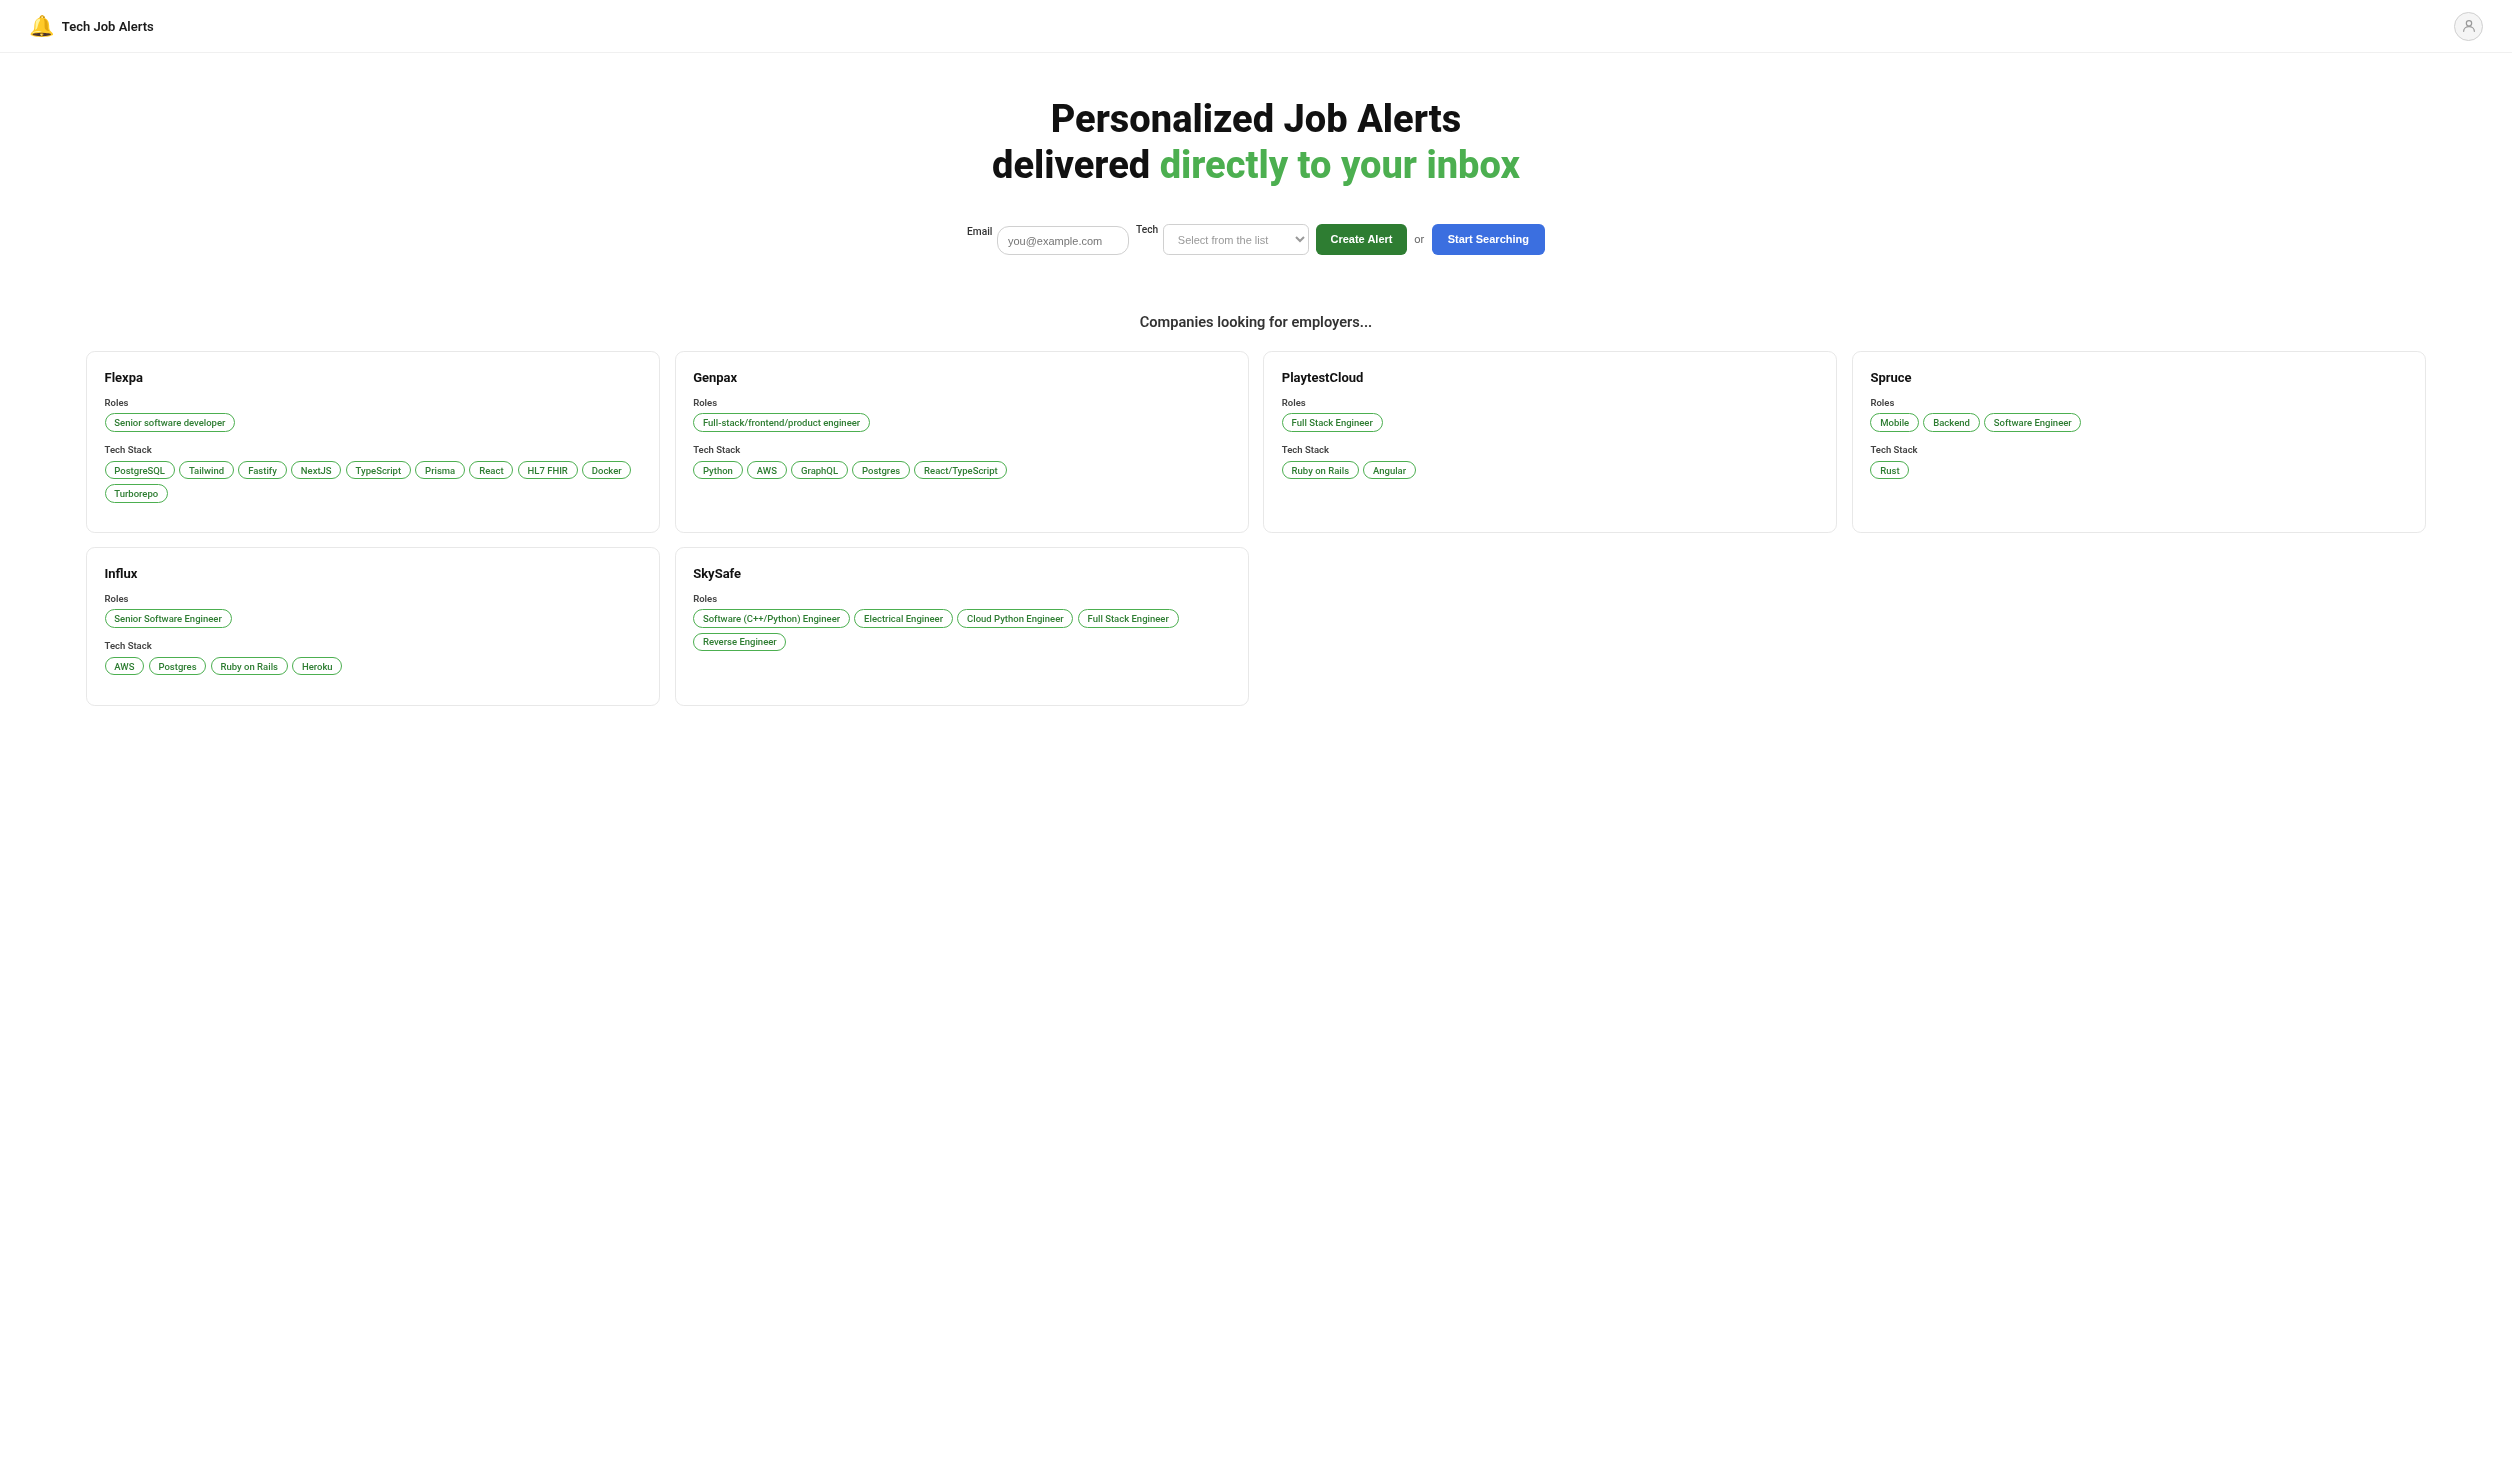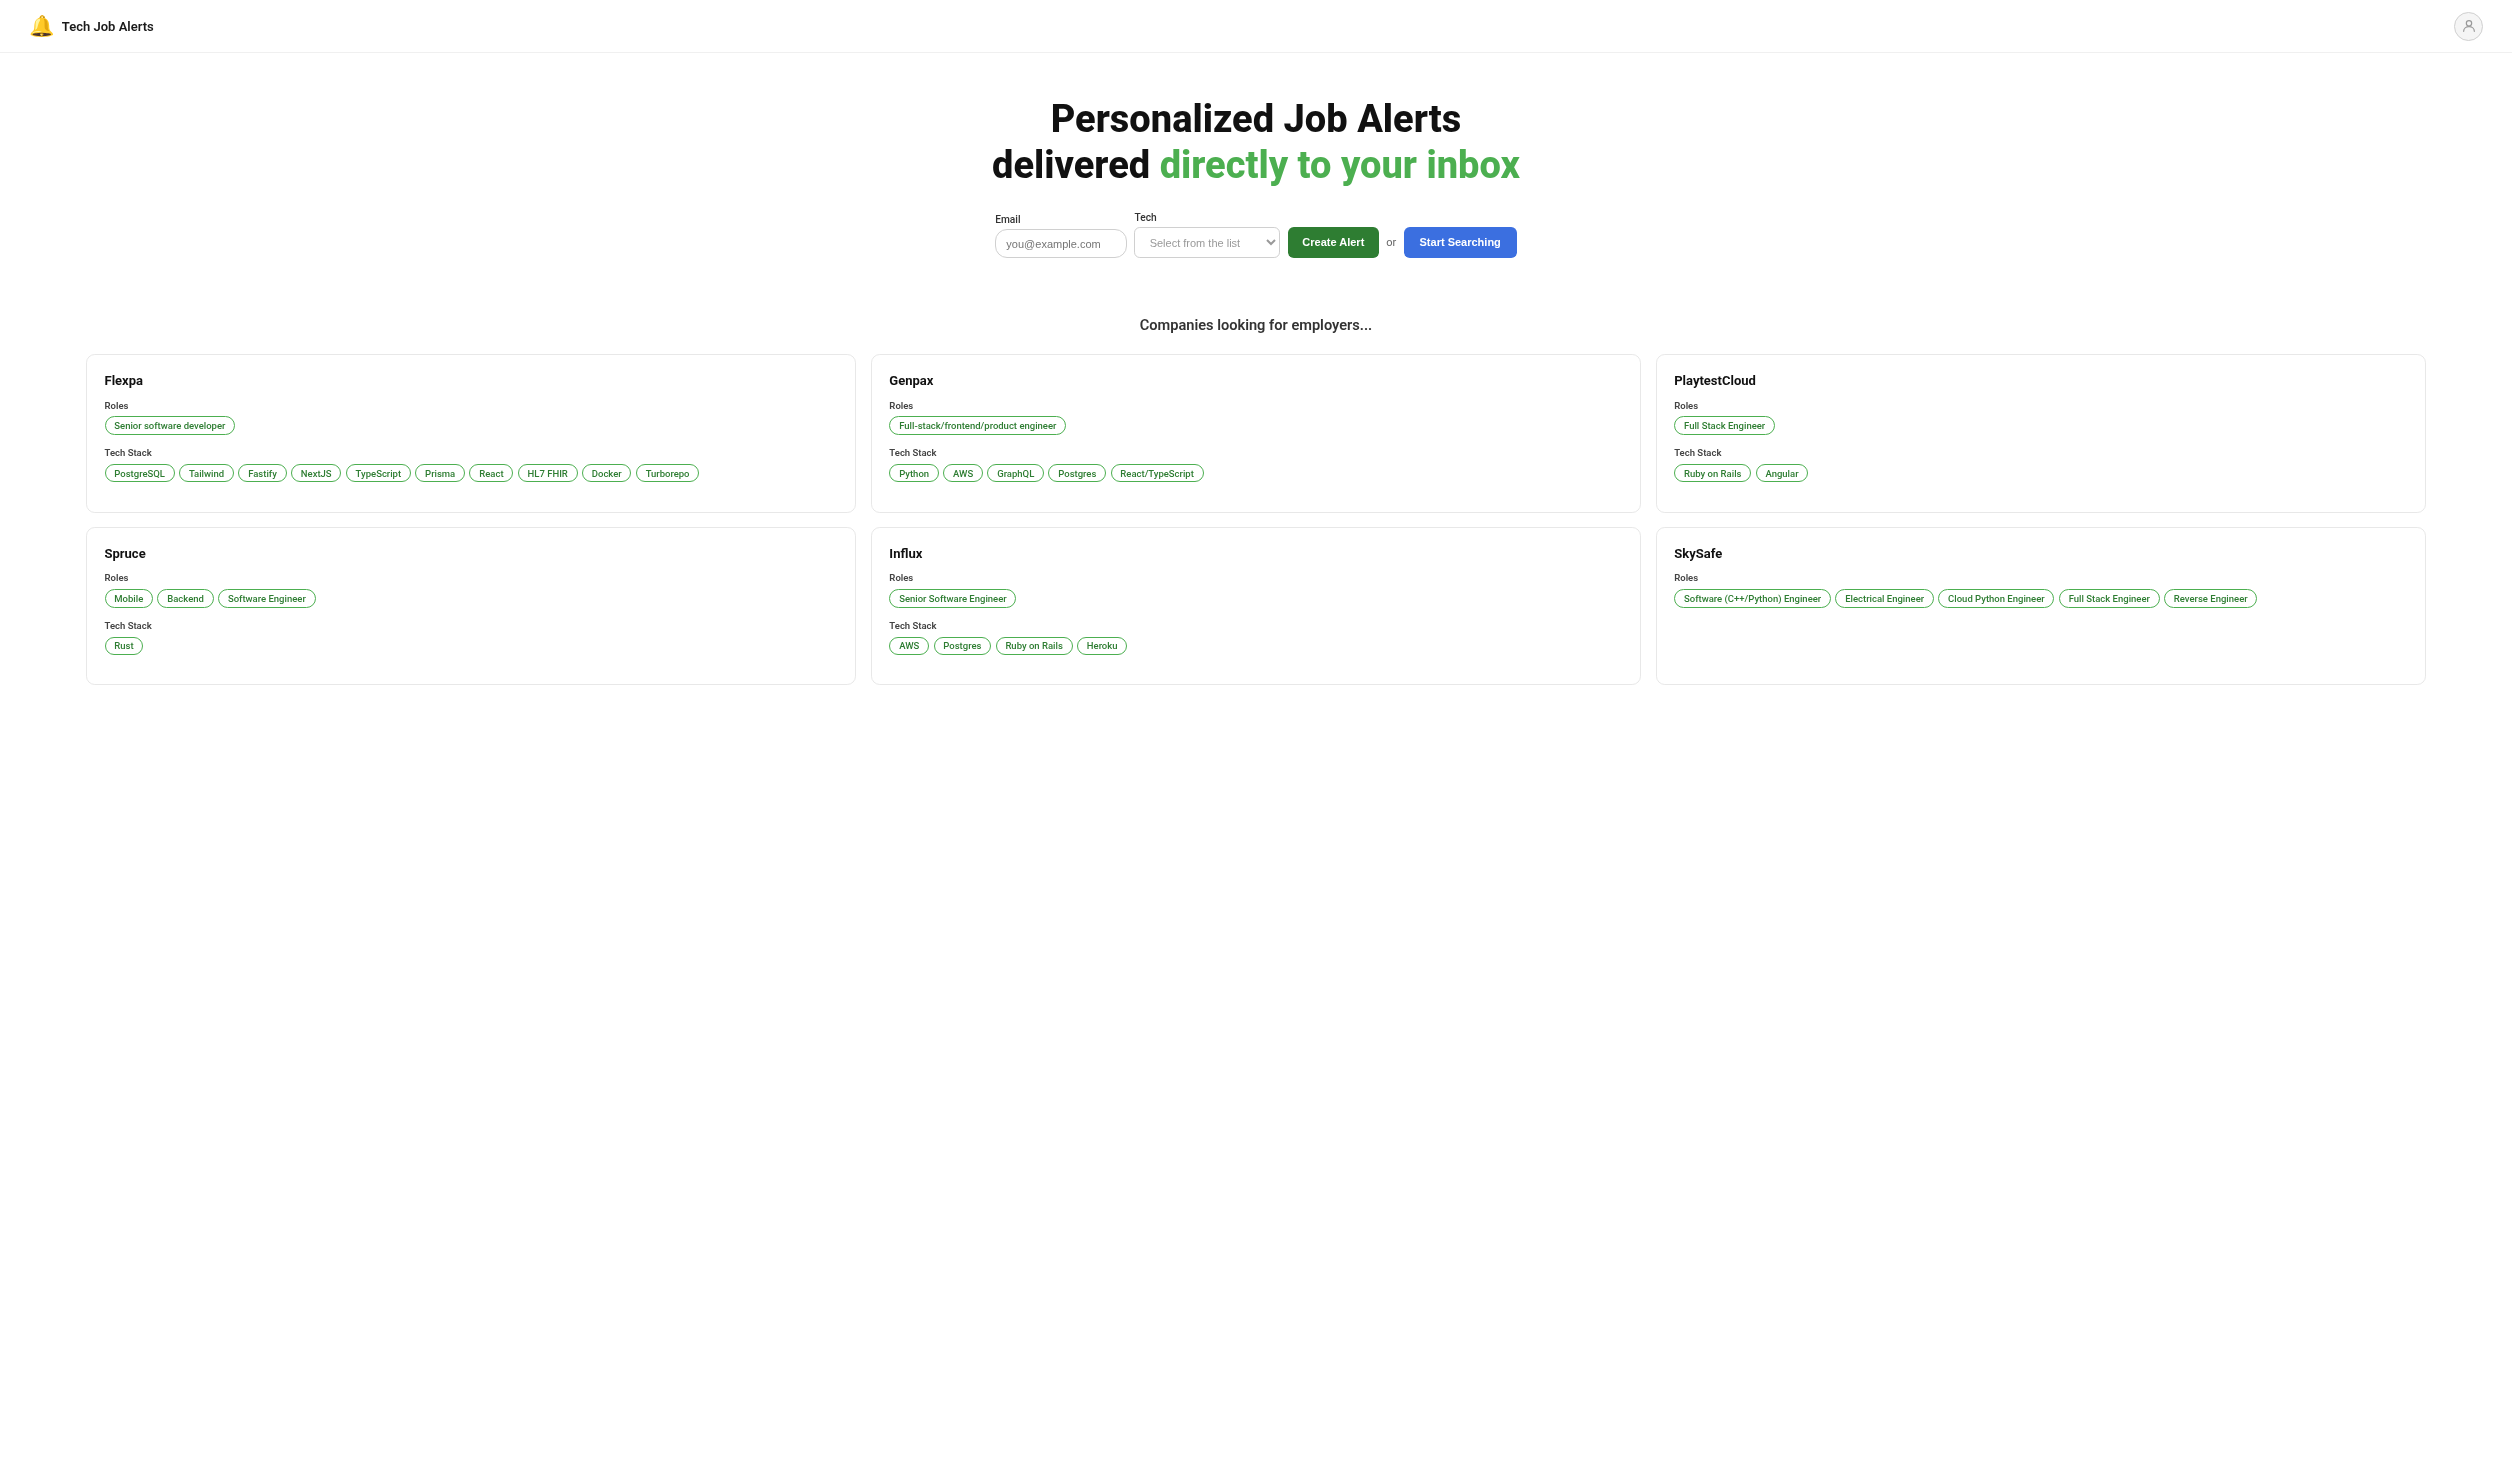--- a/index.html
+++ b/index.html
@@ -65,21 +65,21 @@
     .form-area {
       display: flex;
       align-items: flex-end;
       justify-content: center;
       gap: 7.3px;
       margin-top: 23.4px;
       flex-wrap: wrap;
     }
     .form-field {
       display: flex;
-      flex-direction: column;
+      flex-direction: row;
       gap: 4.4px;
     }
     .form-label {
       font-size: 10.2px;
       font-weight: 500;
       color: #333;
       text-align: left;
     }
     .form-input {
       padding: 7.3px 10.2px;
@@ -139,21 +139,21 @@
     }
     .companies-title {
       text-align: center;
       font-size: 14.6px;
       font-weight: 600;
       color: #333;
       margin-bottom: 20.5px;
     }
     .cards-grid {
       display: grid;
-      grid-template-columns: repeat(3, 1fr);
+      grid-template-columns: repeat(4, 1fr);
       gap: 14.6px;
     }
     .company-card {
       border: 1.1px solid #e8e8e8;
       border-radius: 8.8px;
       padding: 17.5px;
       background: white;
     }
     .company-name {
       font-size: 13px;

